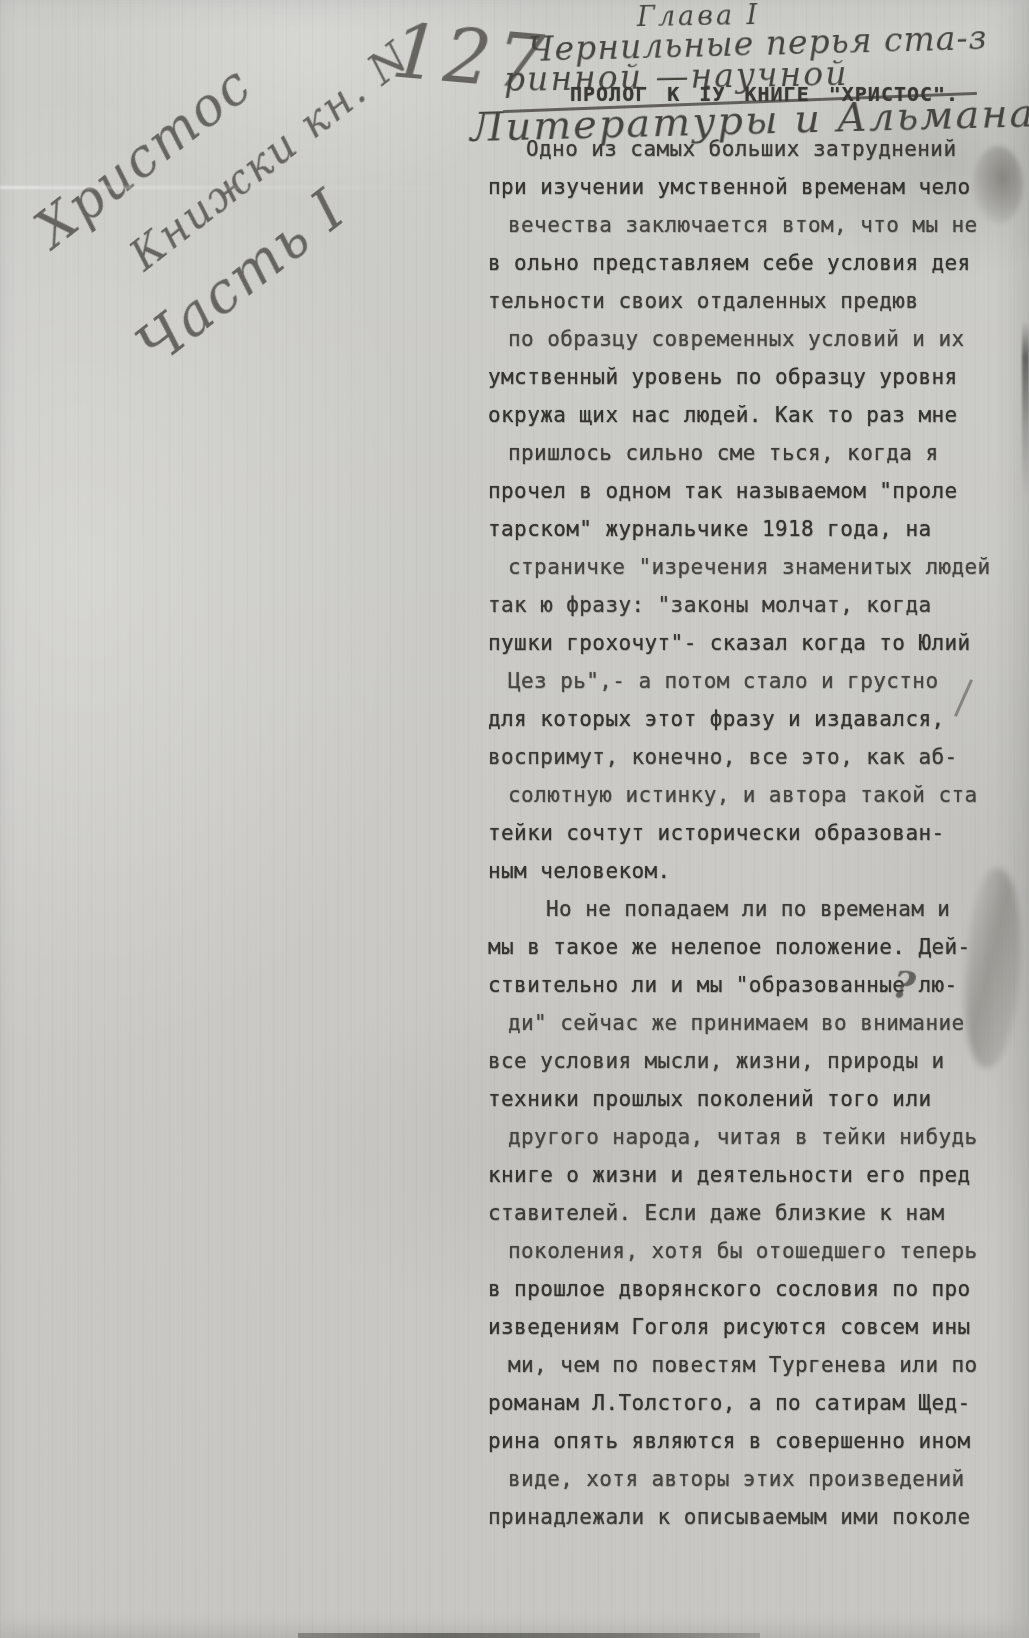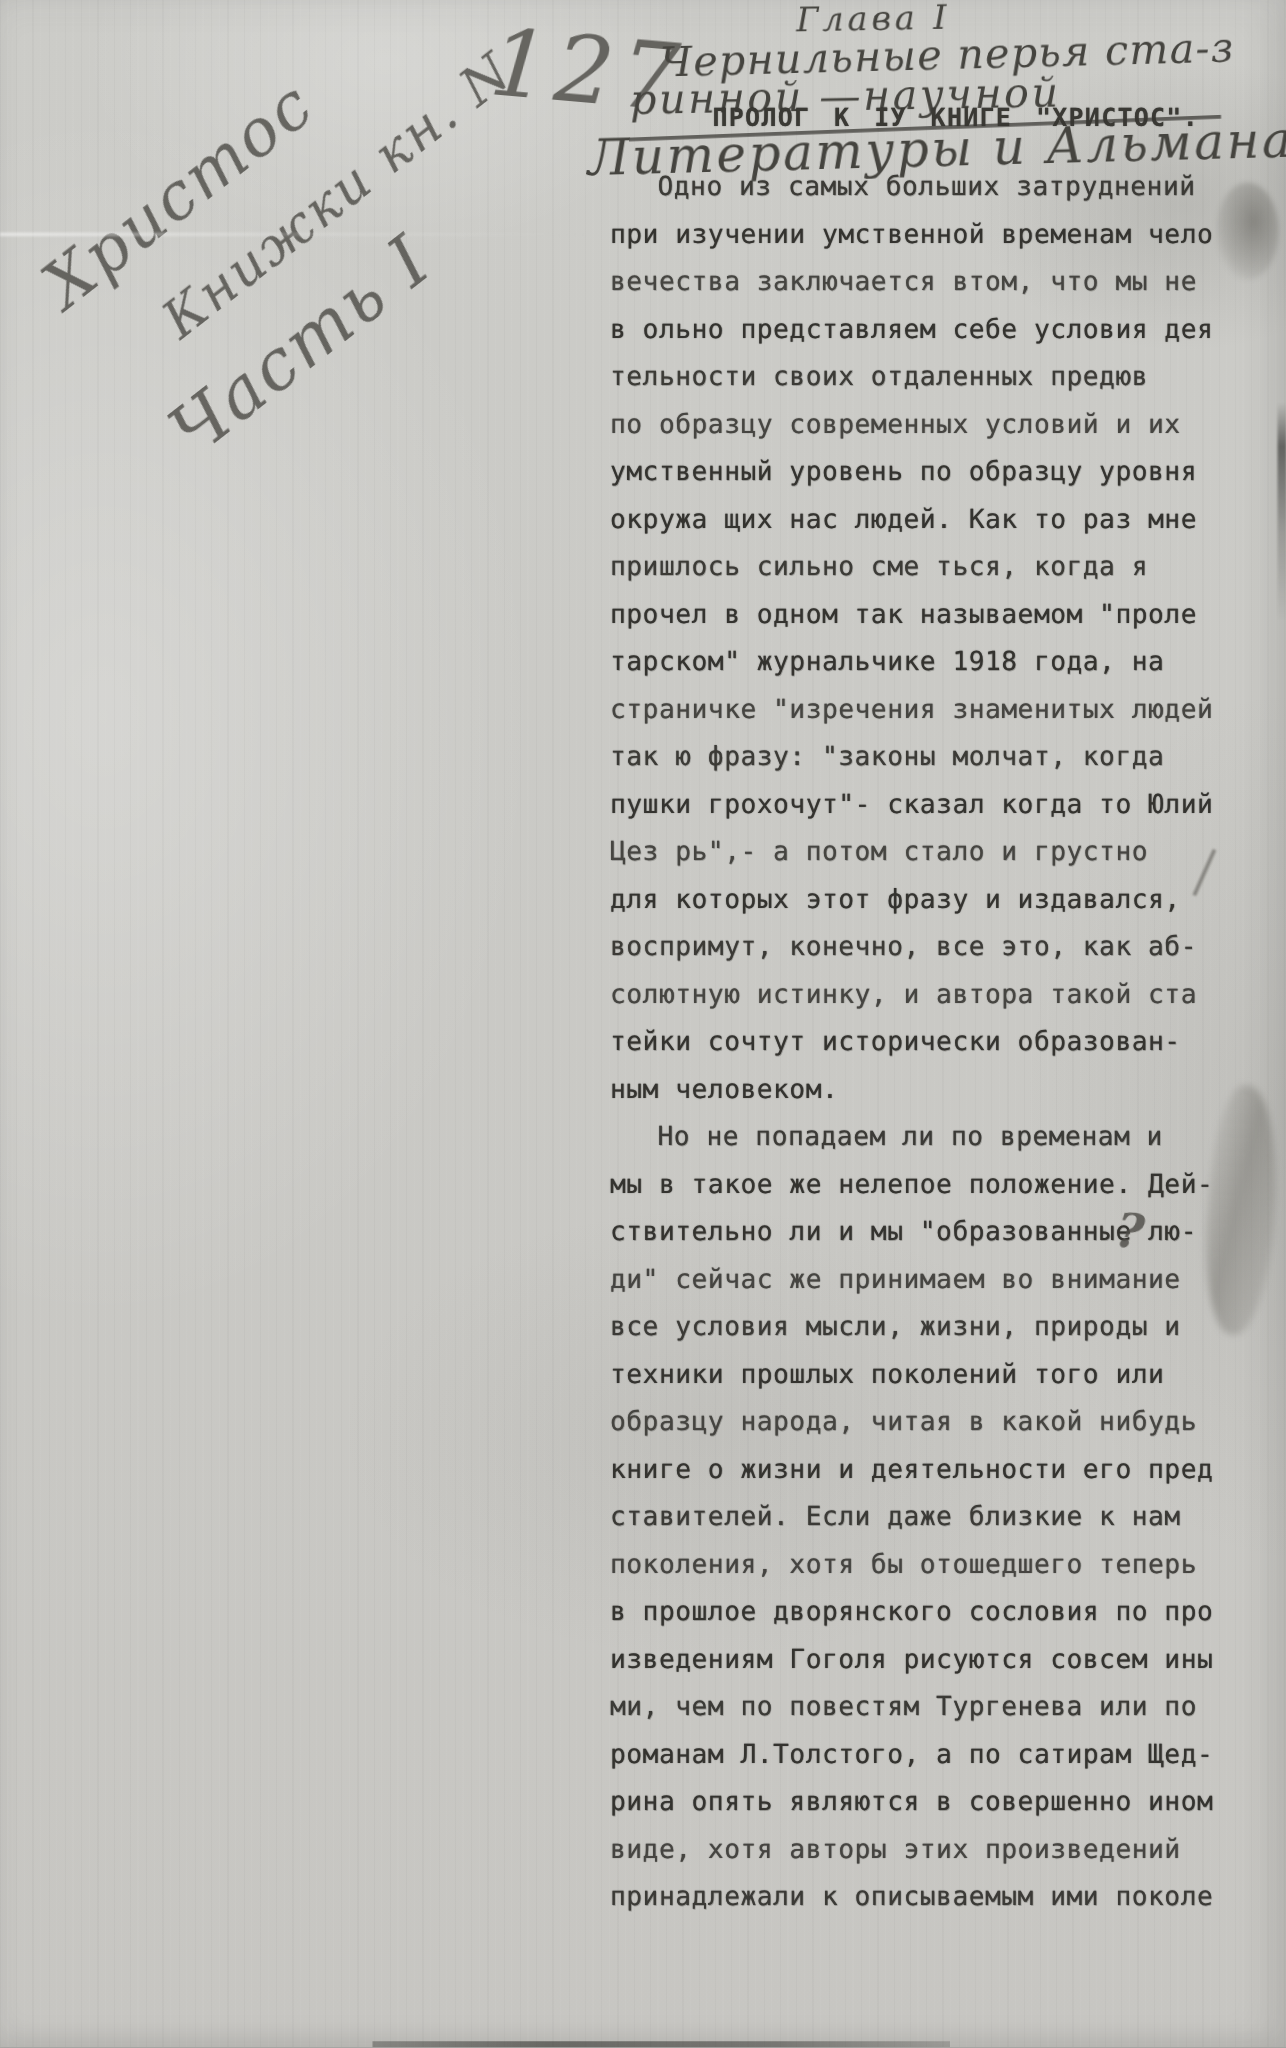--- a/index.html
+++ b/index.html
@@ -30,21 +30,21 @@
   .typed-body {
     position:absolute; left:488px; top:130px; width:515px;
     font-size:21px; line-height:38px; letter-spacing:.4px;
     color:#34332f;
     text-shadow:0 0 1px rgba(20,20,18,.55), .5px .5px 0 rgba(40,40,36,.22);
     filter:blur(.2px);
   }
   .typed-line { white-space:nowrap; }
   .typed-line.indent { padding-left:38px; }
   .typed-line.gap { }
-  .typed-line:nth-child(3n)   { opacity:.88; }
+  .typed-line:nth-child(3n)   { opacity:.88;margin-left:20px; }
   .typed-line:nth-child(4n+1) { opacity:.95; }
 
   .typed-title {
     position:absolute; left:570px; top:82px; white-space:nowrap;
     font-size:20px; font-weight:bold; letter-spacing:1px; word-spacing:6px;
     color:#3a3934; text-shadow:0 0 1px rgba(0,0,0,.5); filter:blur(.2px);
   }
   .strike {
     position:absolute; left:503px; top:101px; width:474px; height:3px;
     background:rgba(55,54,50,.72); transform:rotate(-2.2deg); filter:blur(.5px);
@@ -149,21 +149,21 @@
       <div class="typed-line">воспримут, конечно, все это, как аб-</div>
       <div class="typed-line">солютную истинку, и автора такой ста</div>
       <div class="typed-line">тейки сочтут исторически образован-</div>
       <div class="typed-line">ным человеком.</div>
       <div class="typed-line indent gap">Но не попадаем ли по временам и</div>
       <div class="typed-line">мы в такое же нелепое положение. Дей-</div>
       <div class="typed-line">ствительно ли и мы "образованные лю-</div>
       <div class="typed-line">ди" сейчас же принимаем во внимание</div>
       <div class="typed-line">все условия мысли, жизни, природы и</div>
       <div class="typed-line">техники прошлых поколений того или</div>
-      <div class="typed-line">образцу народа, читая в какой нибудь</div>
+      <div class="typed-line">другого народа, читая в тейки нибудь</div>
       <div class="typed-line">книге о жизни и деятельности его пред</div>
       <div class="typed-line">ставителей. Если даже близкие к нам</div>
       <div class="typed-line">поколения, хотя бы отошедшего теперь</div>
       <div class="typed-line">в прошлое дворянского сословия по про</div>
       <div class="typed-line">изведениям Гоголя рисуются совсем ины</div>
       <div class="typed-line">ми, чем по повестям Тургенева или по</div>
       <div class="typed-line">романам Л.Толстого, а по сатирам Щед-</div>
       <div class="typed-line">рина опять являются в совершенно ином</div>
       <div class="typed-line">виде, хотя авторы этих произведений</div>
       <div class="typed-line">принадлежали к описываемым ими поколе</div>

